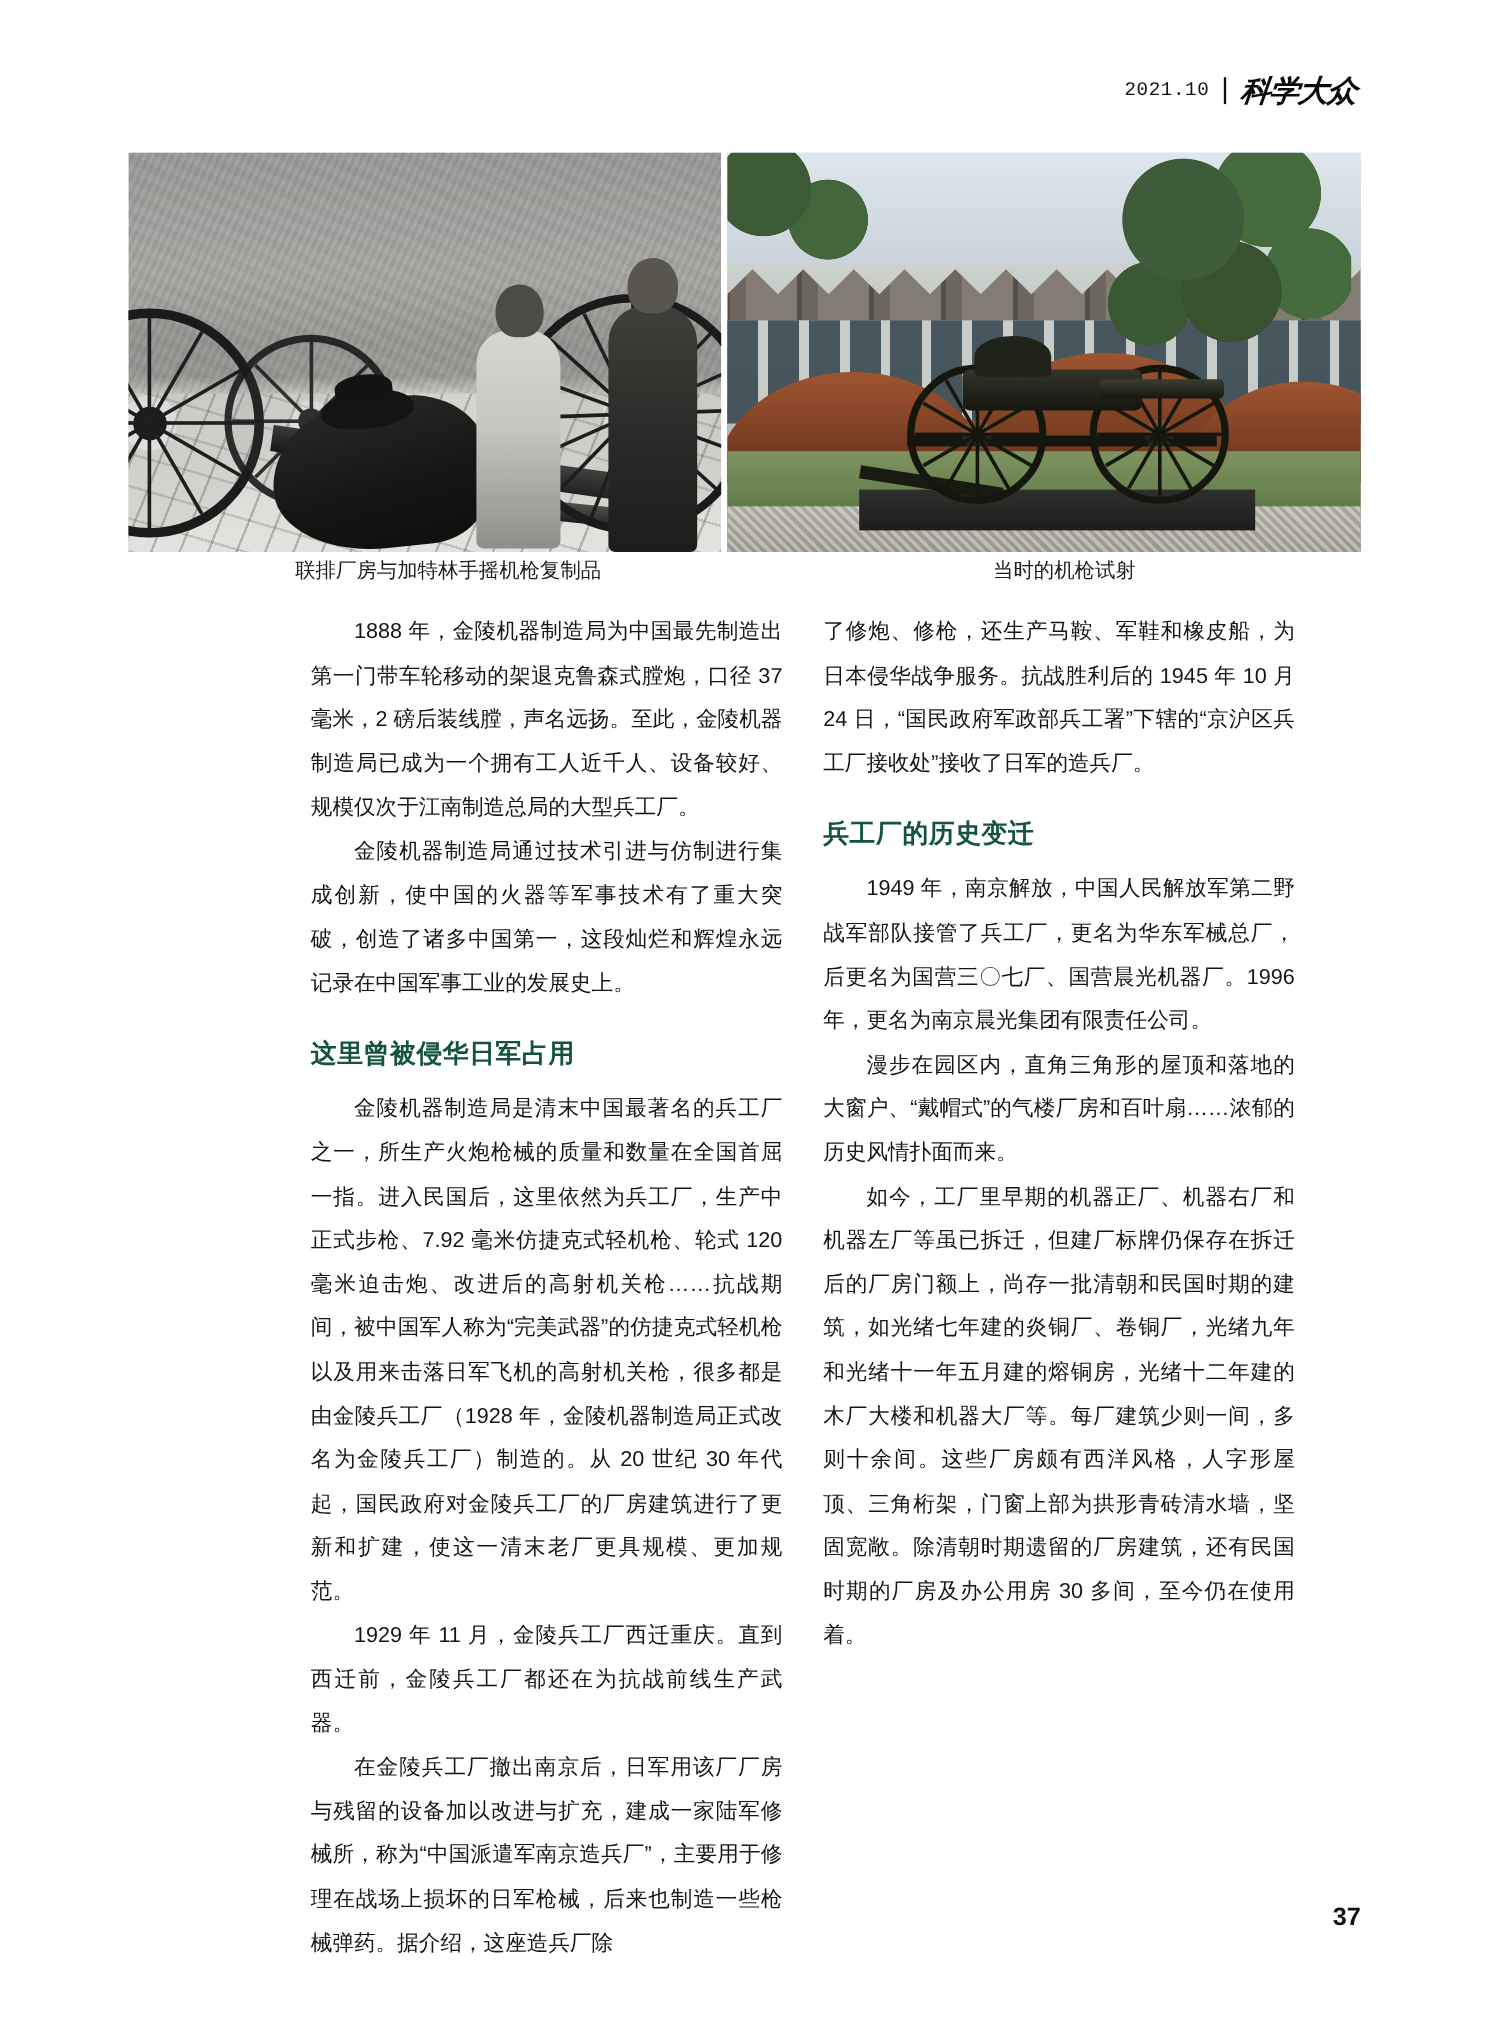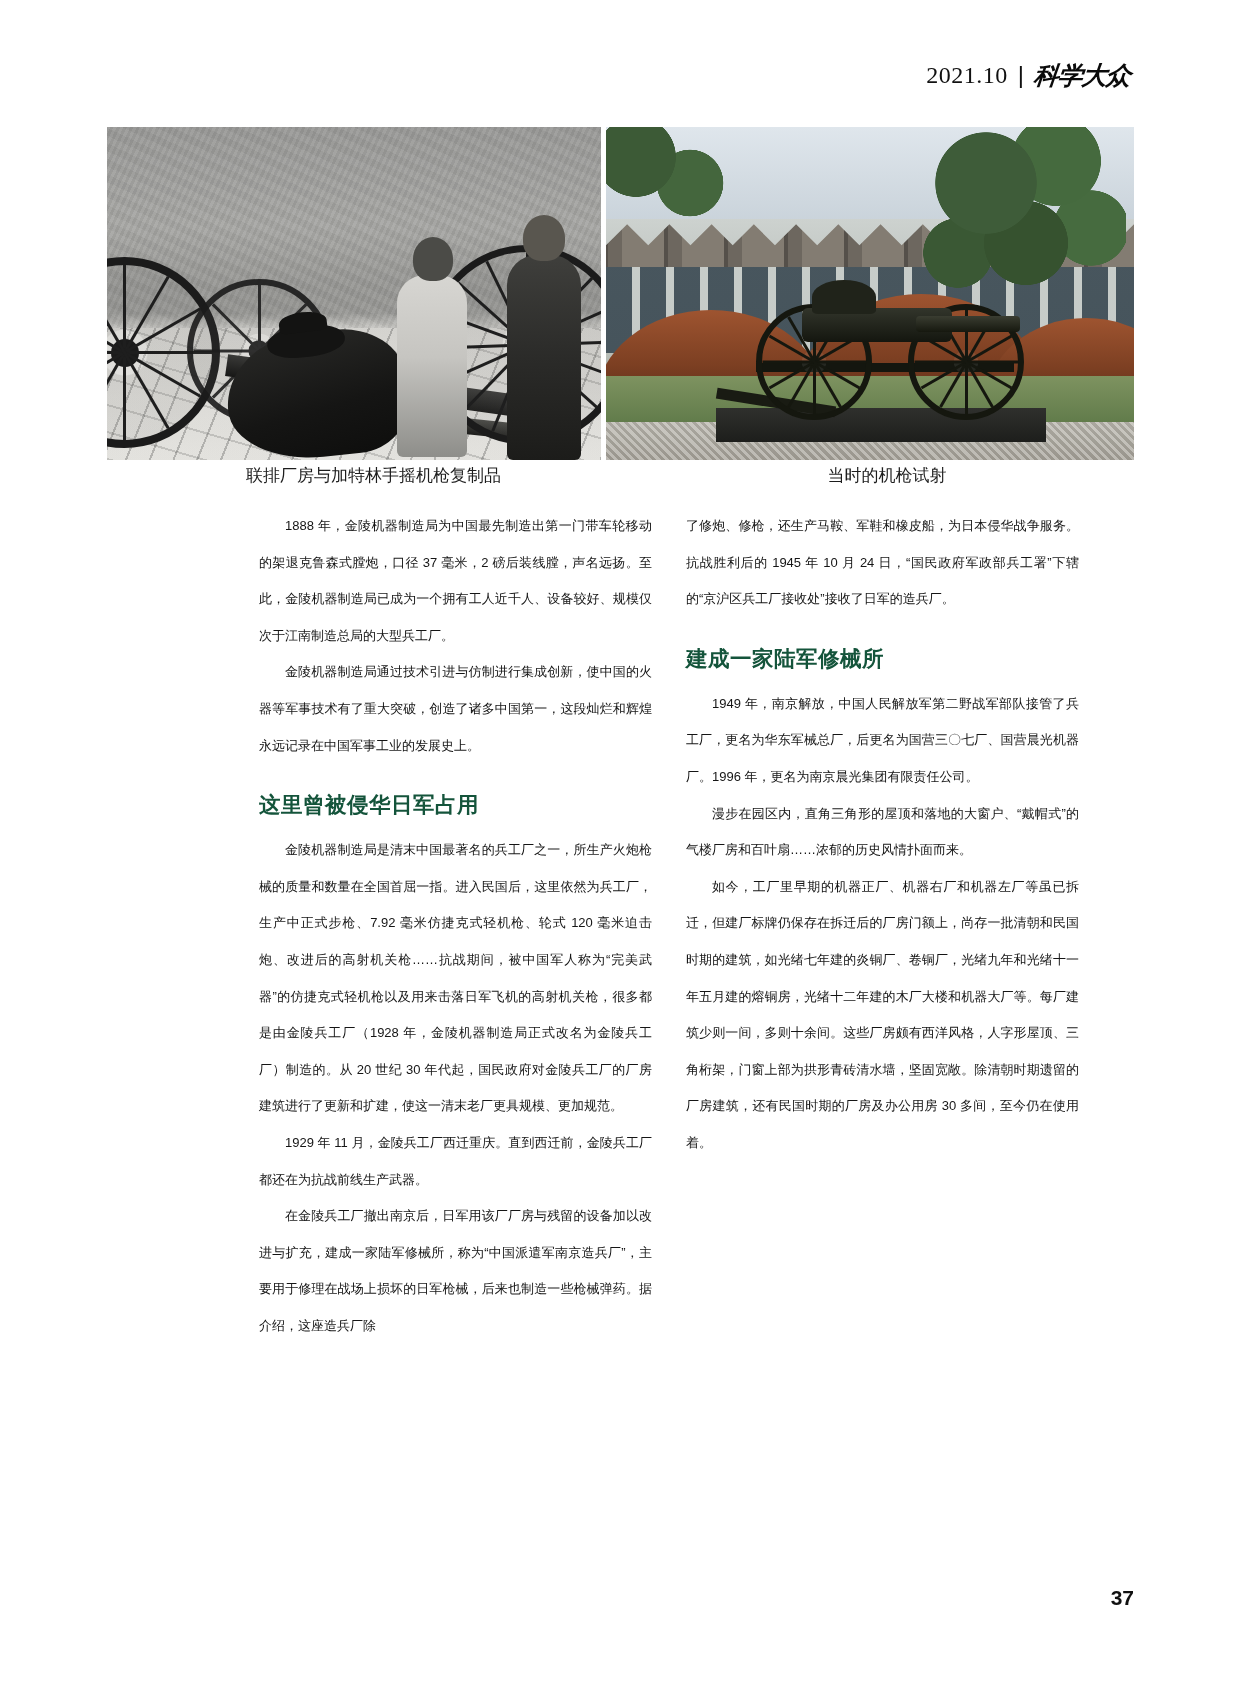--- a/index.html
+++ b/index.html
@@ -20,24 +20,24 @@
   .page-header {
     position: absolute;
     top: 58px;
     right: 110px;
     display: flex;
     align-items: center;
     gap: 8px;
     height: 34px;
   }
   .header-date {
-    font-size: 24px;
+    font-size: 16px;
     letter-spacing: 0.5px;
     color: #111;
-    font-family: Liberation Serif, serif;
+    font-family: Liberation Mono, monospace;
   }
   .header-sep {
     font-size: 24px;
     color: #111;
     margin: 0 2px;
     line-height: 1;
   }
   .header-logo {
     font-family: "DejaVu Serif", serif;
     font-size: 25px;
@@ -320,21 +320,21 @@
   
   .columns{
     position:absolute;
     top:508px; left:259px; width:820px;
     display:flex;
     gap:34px;
   }
   .col{ width:393px; }
   p.para{
     margin:0;
-    font-size:13px;
+    font-size:18px;
     line-height:36.6px;
     text-align:justify;
     text-justify:inter-ideograph;
     text-indent:2em;
     color:#151515;
     font-family:"Liberation Sans","DejaVu Sans",sans-serif;
   }
   p.para.noindent{ text-indent:0; }
   h2.section{
     margin:24px 0 10px 0;
@@ -477,21 +477,21 @@
     <h2 class="section">这里曾被侵华日军占用</h2>
 
     <p class="para">金陵机器制造局是清末中国最著名的兵工厂之一，所生产火炮枪械的质量和数量在全国首屈一指。进入民国后，这里依然为兵工厂，生产中正式步枪、7.92 毫米仿捷克式轻机枪、轮式 120 毫米迫击炮、改进后的高射机关枪……抗战期间，被中国军人称为“完美武器”的仿捷克式轻机枪以及用来击落日军飞机的高射机关枪，很多都是由金陵兵工厂（1928 年，金陵机器制造局正式改名为金陵兵工厂）制造的。从 20 世纪 30 年代起，国民政府对金陵兵工厂的厂房建筑进行了更新和扩建，使这一清末老厂更具规模、更加规范。</p>
     <p class="para">1929 年 11 月，金陵兵工厂西迁重庆。直到西迁前，金陵兵工厂都还在为抗战前线生产武器。</p>
     <p class="para">在金陵兵工厂撤出南京后，日军用该厂厂房与残留的设备加以改进与扩充，建成一家陆军修械所，称为“中国派遣军南京造兵厂”，主要用于修理在战场上损坏的日军枪械，后来也制造一些枪械弹药。据介绍，这座造兵厂除</p>
   </div>
 
   <div class="col">
     <p class="para noindent">了修炮、修枪，还生产马鞍、军鞋和橡皮船，为日本侵华战争服务。抗战胜利后的 1945 年 10 月 24 日，“国民政府军政部兵工署”下辖的“京沪区兵工厂接收处”接收了日军的造兵厂。</p>
 
-    <h2 class="section">建成一家陆军修械所</h2>
+    <h2 class="section">兵工厂的历史变迁</h2>
 
     <p class="para">1949 年，南京解放，中国人民解放军第二野战军部队接管了兵工厂，更名为华东军械总厂，后更名为国营三〇七厂、国营晨光机器厂。1996 年，更名为南京晨光集团有限责任公司。</p>
     <p class="para">漫步在园区内，直角三角形的屋顶和落地的大窗户、“戴帽式”的气楼厂房和百叶扇……浓郁的历史风情扑面而来。</p>
     <p class="para">如今，工厂里早期的机器正厂、机器右厂和机器左厂等虽已拆迁，但建厂标牌仍保存在拆迁后的厂房门额上，尚存一批清朝和民国时期的建筑，如光绪七年建的炎铜厂、卷铜厂，光绪九年和光绪十一年五月建的熔铜房，光绪十二年建的木厂大楼和机器大厂等。每厂建筑少则一间，多则十余间。这些厂房颇有西洋风格，人字形屋顶、三角桁架，门窗上部为拱形青砖清水墙，坚固宽敞。除清朝时期遗留的厂房建筑，还有民国时期的厂房及办公用房 30 多间，至今仍在使用着。</p>
 
   </div>
 </div>
 
 <div class="page-number">37</div>
 

